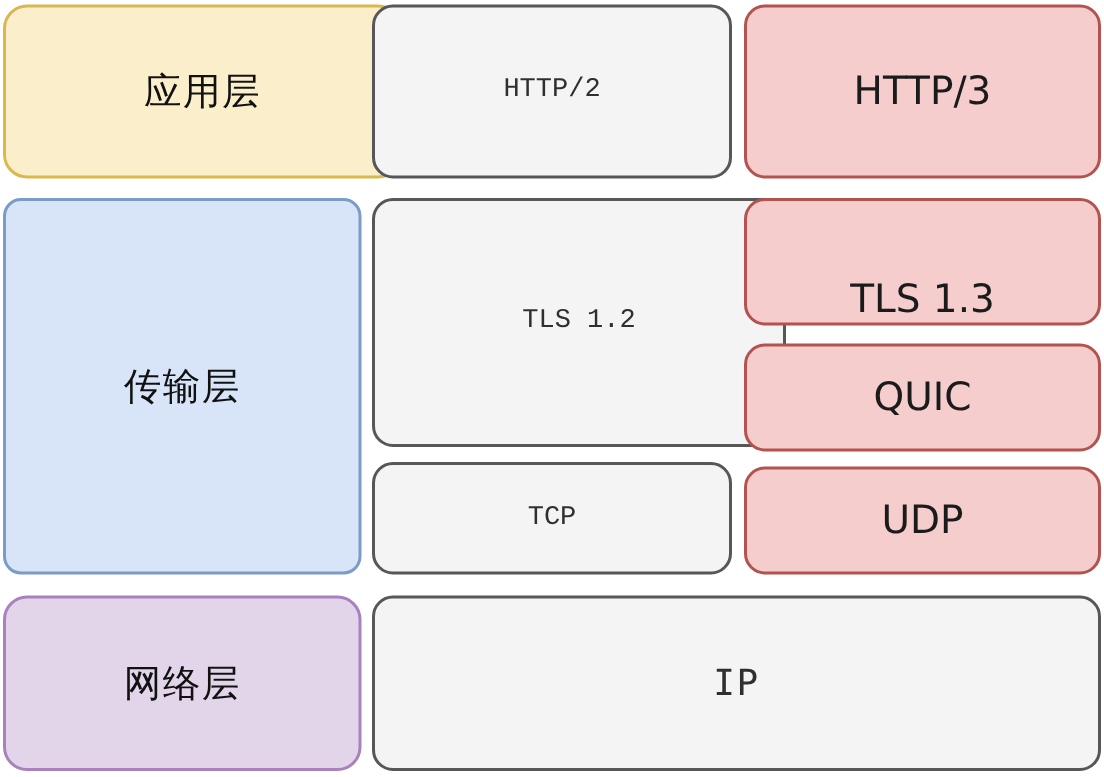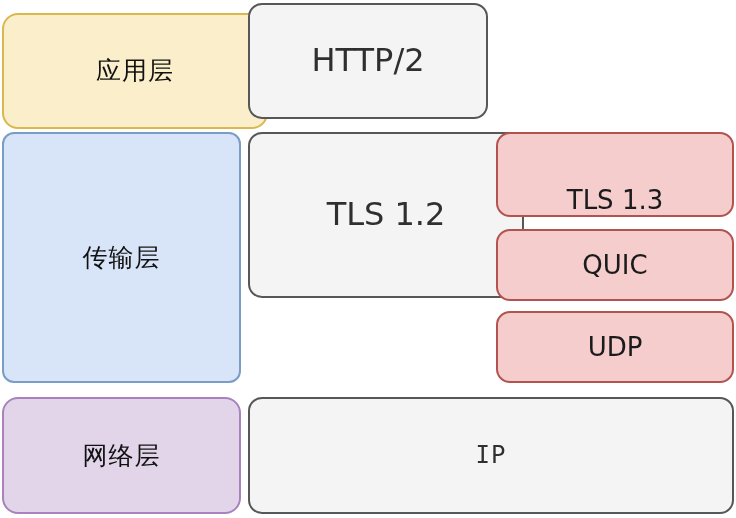--- a/index.html
+++ b/index.html
@@ -54,21 +54,22 @@
   .layer-network {
     background: #e2d5ea;
     border-color: #a982bd;
   }
 
   
   .proto-classic {
     background: #f4f4f4;
     border-color: #575757;
     color: #2f2f2f;
-    font-size: 32px;
+    font-size: 18px;
+    font-family: Liberation Mono, monospace;
   }
 
   
   .proto-modern {
     background: #f6cdcd;
     border-color: #b3534f;
     color: #1b1b1b;
     font-size: 26px;
   }
 
@@ -76,41 +77,47 @@
     font-family: "DejaVu Sans Mono", monospace;
     font-size: 24px;
     letter-spacing: 1px;
   }
 </style>
 </head>
 <body>
 
 <div id="diagram">
 
-  <div class="node layer layer-app" style="left:2px; top:13px; width:266px; height:116px;align-items:center;">
+  <div class="node layer layer-app" style="left:2px; top:3px; width:266px; height:116px;align-items:center;">
     <span class="label">应用层</span>
   </div>
 
   <div class="node layer layer-transport" style="left:2px; top:132px; width:239px; height:251px;">
     <span class="label">传输层</span>
   </div>
 
   <div class="node layer layer-network" style="left:2px; top:397px; width:239px; height:117px;">
     <span class="label">网络层</span>
   </div>
 
   <div class="node proto-classic" style="left:248px; top:3px; width:240px; height:116px;">
     <span class="label">HTTP/2</span>
   </div>
 
   <div class="node proto-classic" style="left:248px; top:132px; width:276px; height:166px;">
     <span class="label">TLS 1.2</span>
   </div>
 
+  <div class="node proto-classic" style="left:248px; top:308px; width:240px; height:75px;">
+    <span class="label">TCP</span>
+  </div>
 
+  <div class="node proto-modern" style="left:496px; top:3px; width:238px; height:116px;">
+    <span class="label">HTTP/3</span>
+  </div>
 
   <div class="node proto-modern" style="left:496px; top:132px; width:238px; height:85px;align-items:flex-end;">
     <span class="label">TLS 1.3</span>
   </div>
 
   <div class="node proto-modern" style="left:496px; top:229px; width:238px; height:72px;">
     <span class="label">QUIC</span>
   </div>
 
   <div class="node proto-modern" style="left:496px; top:311px; width:238px; height:72px;">

